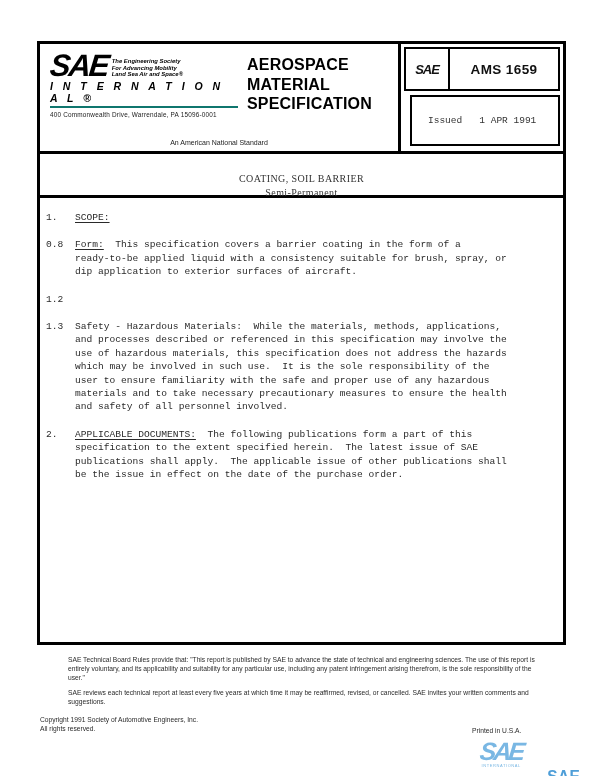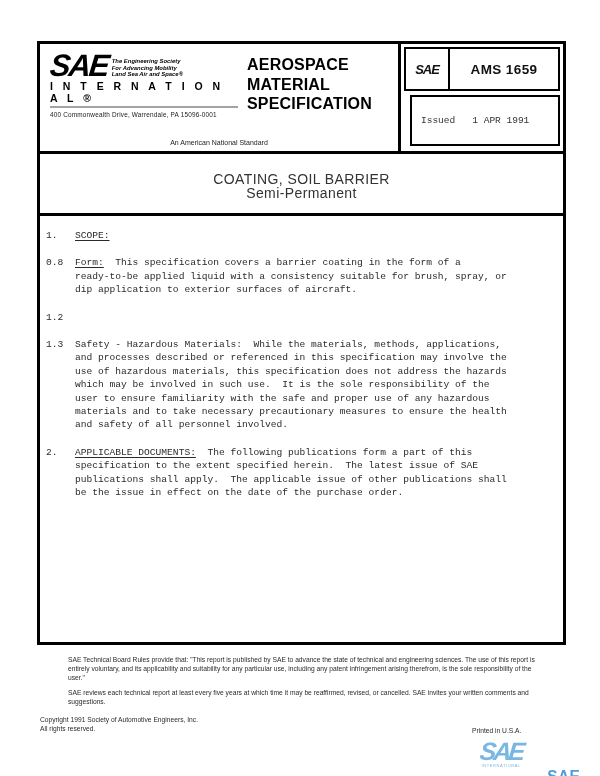--- a/index.html
+++ b/index.html
@@ -23,48 +23,48 @@
   .logo-row { display:flex; align-items:flex-end; }
   .sae-glyph {
     font-style:italic; font-weight:900; font-size:31px; line-height:26px;
     letter-spacing:-2px; transform:skewX(-6deg); color:#000;
   }
   .tagline {
     font-style:italic; font-weight:bold; font-size:5.9px; line-height:6.6px;
     margin-left:4px; padding-bottom:1px; white-space:pre-line; color:#000;
   }
   .intl {
-    font-weight:bold; font-size:10.5px; letter-spacing:3.5px;
-    border-bottom:2px solid #a3a3a3; padding-bottom:2px; margin-top:1px; color:#000;
+    font-style:italic; font-weight:bold; font-size:10.5px; letter-spacing:3.5px;
+    border-bottom:2px solid #0f766e; padding-bottom:2px; margin-top:1px; color:#000;
   }
   .addr { font-size:6.4px; margin-top:3px; letter-spacing:0.2px; color:#222; }
 
   .doc-type {
     position:absolute; left:207px; top:11px; font-weight:bold; font-size:16px;
     line-height:19.5px; white-space:pre-line; letter-spacing:0.2px; color:#000;
   }
   .ans-note { position:absolute; bottom:5px; left:0; width:100%; text-align:center; font-size:7px; color:#222; }
 
   .hdr-right { flex:1; border-left:3px solid #000; padding:3px 3px 0 3px; }
   .numbox { display:flex; border:2px solid #000; height:44px; }
   .numbox-sae {
     width:44px; border-right:2px solid #000; display:flex; align-items:center;
     justify-content:center; font-style:italic; font-weight:900; font-size:13px; letter-spacing:-1px;
   }
   .numbox-id { flex:1; display:flex; align-items:center; justify-content:center; font-weight:bold; font-size:13.5px; letter-spacing:0.4px; }
   .issuedbox {
     border:2px solid #000; margin:4px 0 0 6px; height:51px;
-    display:flex; align-items:center; padding-left:9px;
+    display:flex; align-items:center; padding-left:16px;
     font-family:"Liberation Mono", monospace; font-size:9.5px; white-space:pre; color:#333;
   }
 
   
   .titlebox {
-    height:62px; border-bottom:3px solid #000; text-align:center;
-    font-family:Liberation Sans, sans-serif; font-size:14px; line-height:14px;
+    height:44px; border-bottom:3px solid #000; text-align:center;
+    font-family:Liberation Serif, serif; font-size:10px; line-height:14px;
     padding-top:18px; letter-spacing:0.4px; color:#333;
   }
 
   
   .bodyarea {
     padding:13px 10px 0 6px; font-family:"Liberation Mono", monospace;
     font-size:9.6px; line-height:13.4px; color:#2a2a2a;
   }
   .sec { display:flex; margin-bottom:14px; }
   .sec-num { width:29px; flex-shrink:0; }

